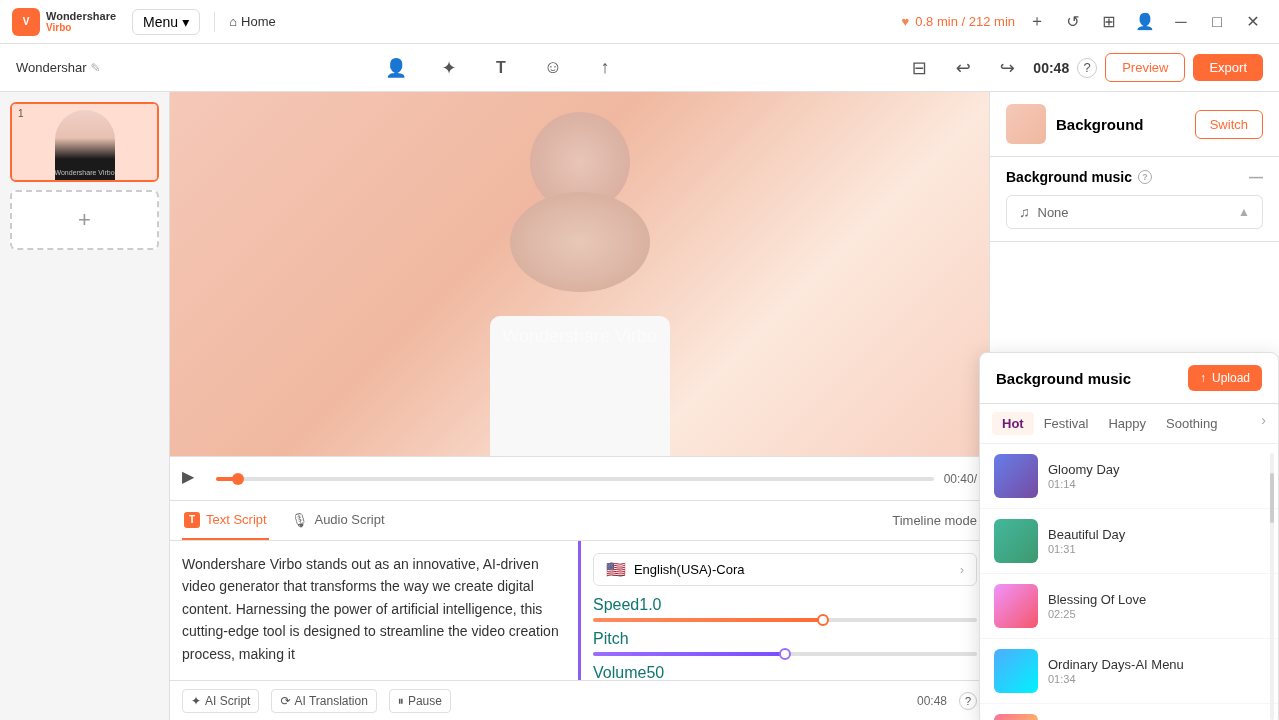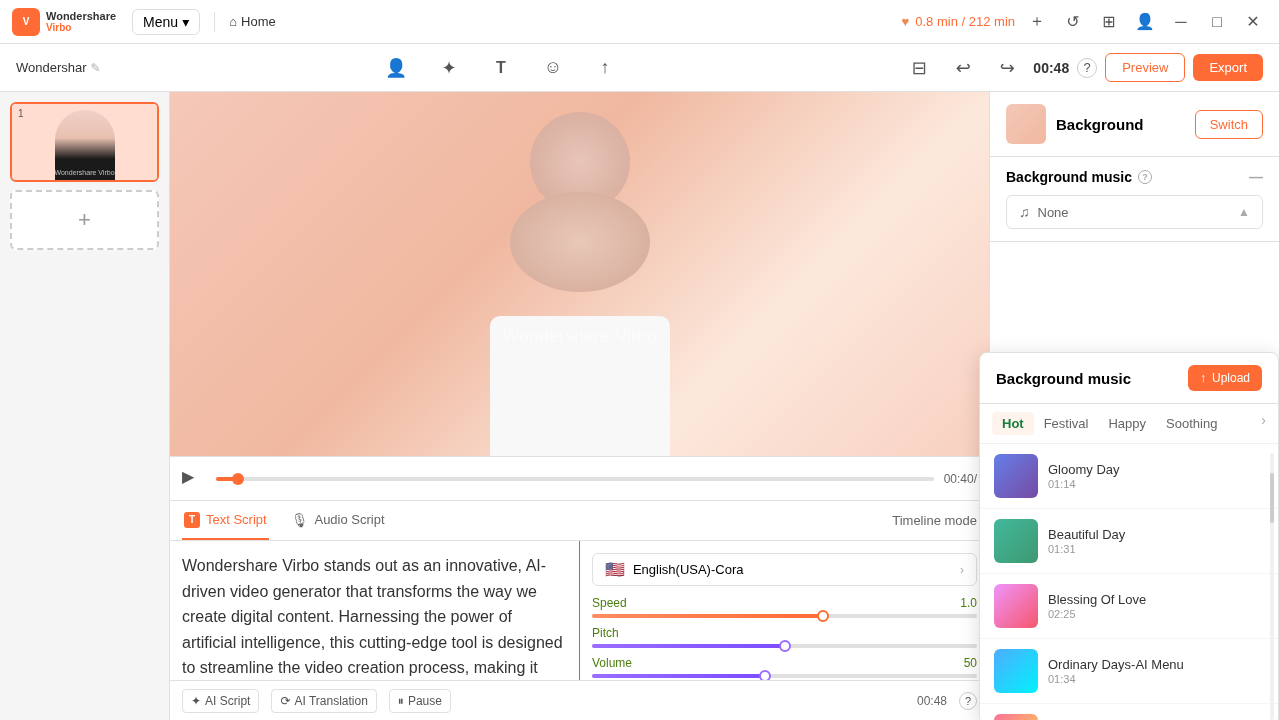--- a/index.html
+++ b/index.html
@@ -51,26 +51,26 @@
     .time-counter { font-size: 12px; color: #666; }
 
     
     .script-area { height: 220px; background: #fff; border-top: 1px solid #e0e0e0; display: flex; flex-direction: column; }
     .script-tabs { display: flex; align-items: center; border-bottom: 1px solid #e0e0e0; padding: 0 12px; height: 40px; gap: 20px; }
     .tab-item { display: flex; align-items: center; gap: 6px; font-size: 13px; color: #666; cursor: pointer; padding: 0 2px; height: 100%; border-bottom: 2px solid transparent; }
     .tab-item.active { color: #ff6b35; border-bottom-color: #ff6b35; }
     .tab-icon { font-size: 14px; }
     .timeline-label { margin-left: auto; font-size: 13px; color: #666; }
     .script-content { display: flex; flex: 1; overflow: hidden; }
-    .script-text-area { flex: 1; padding: 12px; font-size: 16px; color: #333; line-height: 1.6; overflow-y: auto; border-right: 1px solid #8b5cf6; max-width: 650px; }
+    .script-text-area { flex: 1; padding: 12px; font-size: 14px; color: #333; line-height: 1.6; overflow-y: auto; border-right: 3px solid #8b5cf6; max-width: 650px; }
     .voice-settings { flex: 1; padding: 12px; overflow-y: auto; }
     .voice-lang { display: flex; align-items: center; gap: 8px; padding: 6px 12px; border: 1px solid #e0e0e0; border-radius: 6px; cursor: pointer; font-size: 13px; margin-bottom: 10px; }
     .flag { font-size: 16px; }
     .speed-row, .pitch-row, .volume-row { margin-bottom: 8px; }
-    .param-label { font-size: 12px; color: #4d7c0f; margin-bottom: 4px; display: flex; justify-content: space-between; }
+    .param-label { font-size: 16px; color: #0f766e; margin-bottom: 4px; display: flex; justify-content: flex-start; }
     .slider-track { height: 4px; background: #e0e0e0; border-radius: 2px; position: relative; }
     .slider-fill-speed { width: 60%; height: 100%; background: linear-gradient(to right, #ff8c60, #ff6b35); border-radius: 2px; }
     .slider-fill-pitch { width: 50%; height: 100%; background: linear-gradient(to right, #9b6dff, #7b4dff); border-radius: 2px; }
     .slider-fill-volume { width: 45%; height: 100%; background: linear-gradient(to right, #9b6dff, #7b4dff); border-radius: 2px; }
     .slider-dot { position: absolute; top: -4px; width: 12px; height: 12px; background: #fff; border: 2px solid #ff6b35; border-radius: 50%; }
     .slider-dot-speed { left: calc(60% - 6px); }
     .slider-dot-pitch { left: calc(50% - 6px); border-color: #9b6dff; }
     .slider-dot-volume { left: calc(45% - 6px); border-color: #9b6dff; }
 
     .script-bottom { height: 40px; background: #fff; border-top: 1px solid #e0e0e0; display: flex; align-items: center; padding: 0 12px; gap: 12px; }
@@ -96,21 +96,21 @@
     .bg-music-popup {
       position: absolute; right: 0; top: 260px; width: 300px;
       background: #fff; border: 1px solid #e0e0e0; border-radius: 8px;
       box-shadow: 0 4px 20px rgba(0,0,0,0.15); z-index: 100; overflow: hidden;
     }
     .popup-header { display: flex; align-items: center; justify-content: space-between; padding: 12px 16px; border-bottom: 1px solid #e0e0e0; }
     .popup-title { font-size: 15px; font-weight: 600; }
     .upload-btn { display: flex; align-items: center; gap: 6px; padding: 6px 12px; background: #ff6b35; color: #fff; border-radius: 6px; cursor: pointer; font-size: 12px; border: none; }
     .music-tabs { display: flex; gap: 0; padding: 8px 12px; border-bottom: 1px solid #f0f0f0; }
     .music-tab { padding: 4px 10px; font-size: 13px; cursor: pointer; border-radius: 4px; color: #666; }
-    .music-tab.active { background: #fff3ee; color: #15803d; font-weight: 600; }
+    .music-tab.active { background: #fff3ee; color: #701a75; font-weight: 600; }
     .more-arrow { font-size: 14px; color: #aaa; margin-left: auto; cursor: pointer; }
     .music-list { overflow-y: auto; max-height: 280px; }
     .music-item { display: flex; align-items: center; gap: 10px; padding: 10px 14px; cursor: pointer; border-bottom: 1px solid #f5f5f5; }
     .music-cover { width: 44px; height: 44px; border-radius: 6px; overflow: hidden; flex-shrink: 0; }
     .cover-1 { background: linear-gradient(135deg, #667eea, #764ba2); }
     .cover-2 { background: linear-gradient(135deg, #43b89c, #3d9970); }
     .cover-3 { background: linear-gradient(135deg, #f093fb, #f5576c); }
     .cover-4 { background: linear-gradient(135deg, #4facfe, #00f2fe); }
     .cover-5 { background: linear-gradient(135deg, #fa709a, #fee140); }
     .music-info { flex: 1; }

